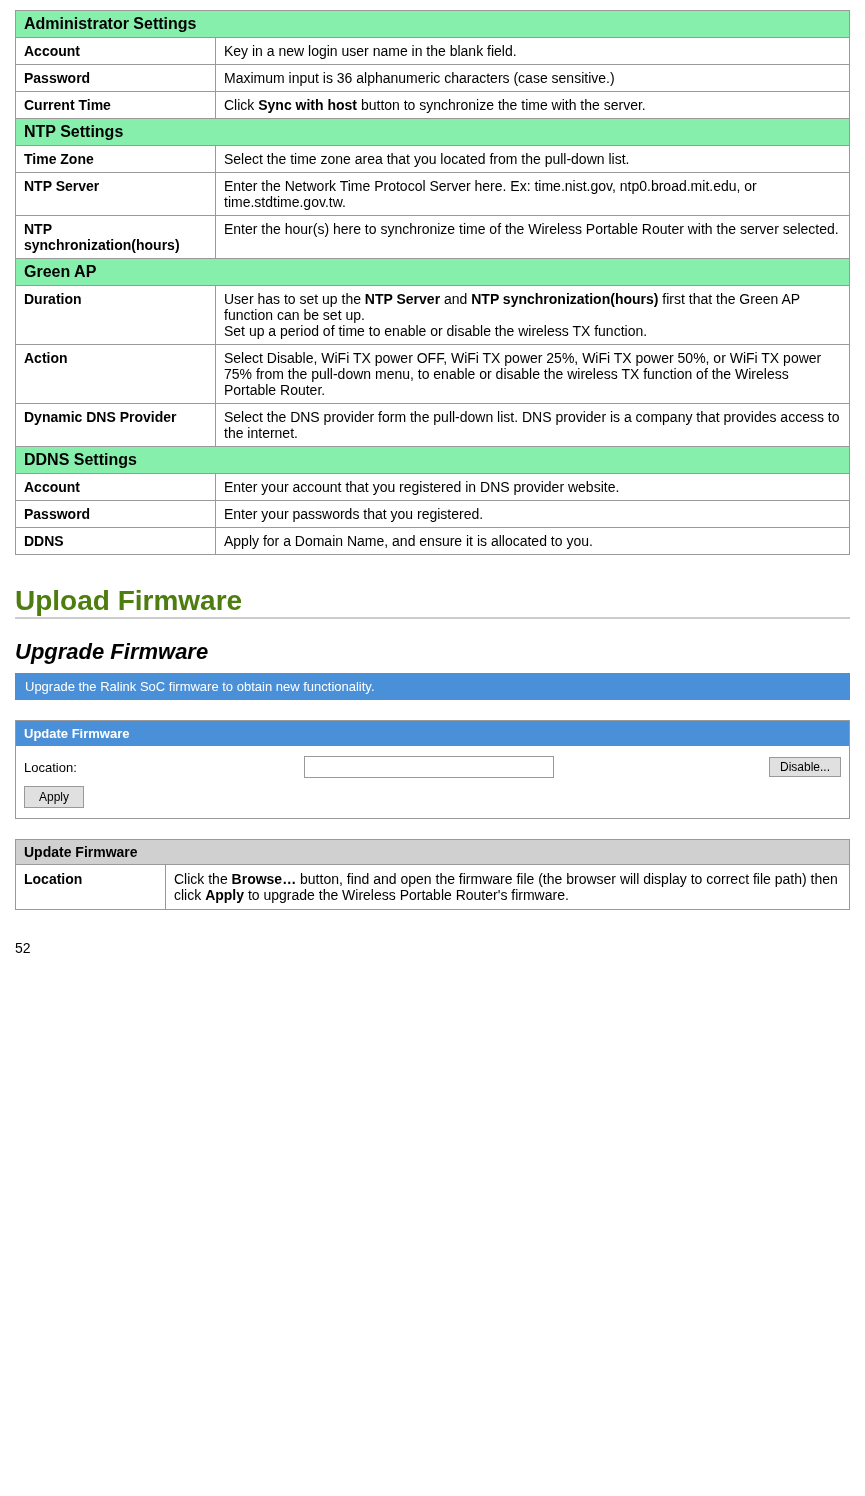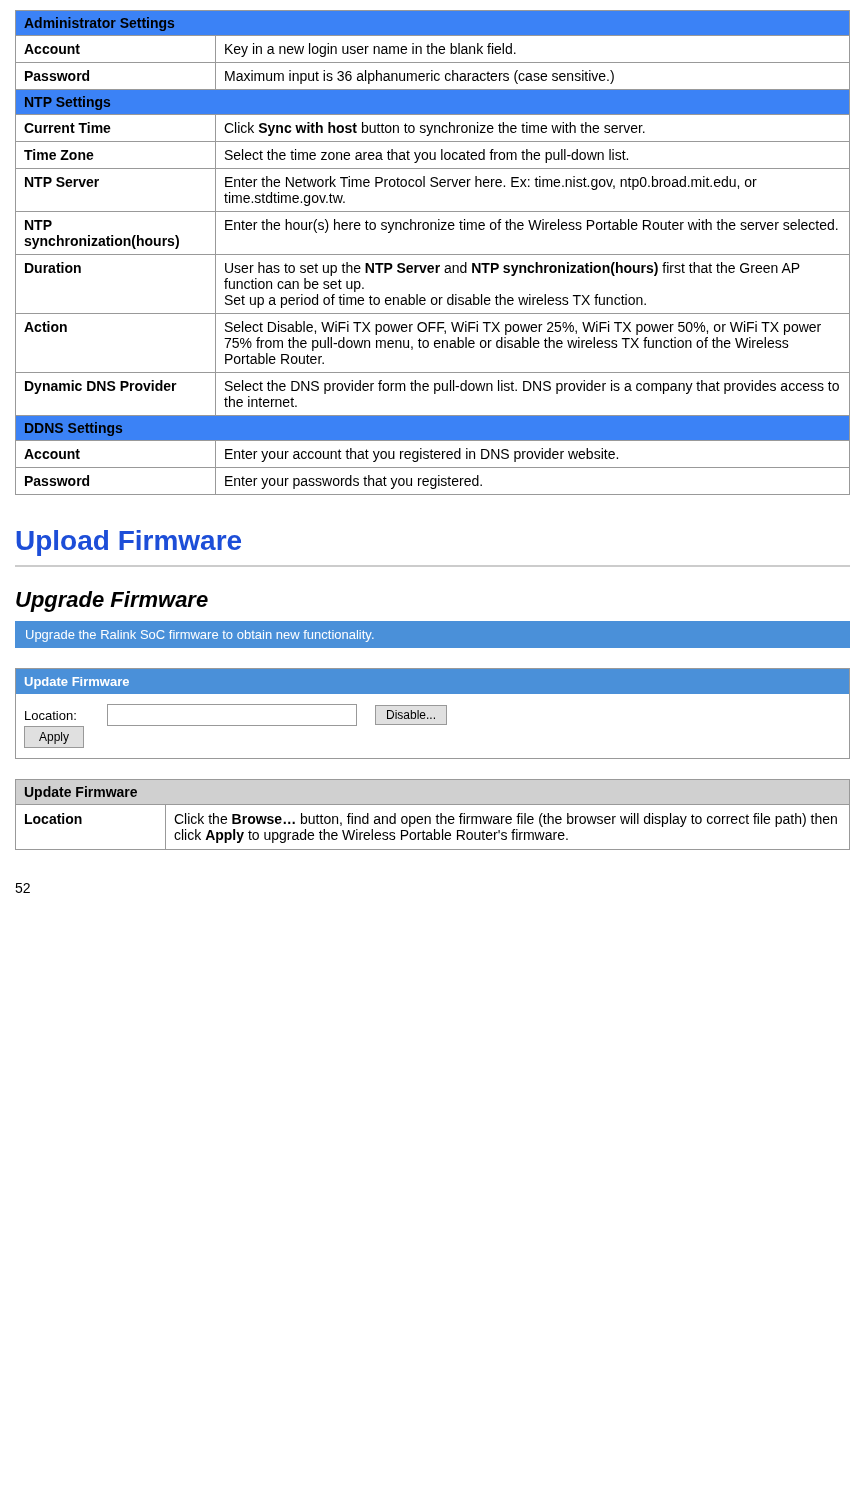--- a/index.html
+++ b/index.html
@@ -18,41 +18,41 @@
       width: 100%;
       border-collapse: collapse;
       margin-bottom: 30px;
     }
     .settings-table td, .settings-table th {
       border: 1px solid #999;
       padding: 5px 8px;
       vertical-align: top;
     }
     .settings-table .section-header {
-      background: #3b82f6;
-      font-weight: bold;
-      font-size: 14px;
+      background: #86efac;
+      font-weight: bold;
+      font-size: 16px;
       padding: 4px 8px;
     }
     .settings-table .col-label {
       width: 200px;
       font-weight: bold;
       vertical-align: top;
     }
     .settings-table .col-desc {
       vertical-align: top;
     }
 
     
     .upload-heading {
       font-size: 28px;
       font-weight: bold;
-      color: #1d4ed8;
+      color: #4d7c0f;
       border-bottom: 2px solid #ccc;
-      padding-bottom: 8px;
+      padding-bottom: 0;
       margin-bottom: 20px;
     }
 
     
     .upgrade-title {
       font-size: 22px;
       font-weight: bold;
       font-style: italic;
       color: #000000;
       margin-bottom: 8px;
@@ -81,20 +81,22 @@
       font-weight: bold;
     }
     .firmware-box-body {
       padding: 10px 8px;
       background: #fff;
     }
     .firmware-location-row {
       display: flex;
       align-items: center;
       gap: 18px;
+      margin-bottom: 8px;
+      justify-content: space-between;
     }
     .firmware-location-row label {
       font-size: 13px;
       min-width: 65px;
     }
     .firmware-location-row input[type="text"] {
       width: 250px;
       height: 22px;
       border: 1px solid #999;
       font-size: 12px;
@@ -159,43 +161,46 @@
       <td class="col-label">Account</td>
       <td class="col-desc">Key in a new login user name in the blank field.</td>
     </tr>
 
     <tr>
       <td class="col-label">Password</td>
       <td class="col-desc">Maximum input is 36 alphanumeric characters (case sensitive.)</td>
     </tr>
 
     <tr>
-      <td colspan="2" class="section-header">NTP Settings</td>
-    </tr>
-
-    <tr>
       <td class="col-label">Current Time</td>
       <td class="col-desc">Click <strong>Sync with host</strong> button to synchronize the time with the server.</td>
     </tr>
 
     <tr>
+      <td colspan="2" class="section-header">NTP Settings</td>
+    </tr>
+
+    <tr>
       <td class="col-label">Time Zone</td>
       <td class="col-desc">Select the time zone area that you located from the pull-down list.</td>
     </tr>
 
     <tr>
       <td class="col-label">NTP Server</td>
       <td class="col-desc">Enter the Network Time Protocol Server here. Ex: time.nist.gov, ntp0.broad.mit.edu, or time.stdtime.gov.tw.</td>
     </tr>
 
     <tr>
       <td class="col-label">NTP synchronization(hours)</td>
       <td class="col-desc">Enter the hour(s) here to synchronize time of the Wireless Portable Router with the server selected.</td>
     </tr>
 
+    <tr>
+      <td colspan="2" class="section-header">Green AP</td>
+    </tr>
 
     <tr>
       <td class="col-label">Duration</td>
       <td class="col-desc">User has to set up the <strong>NTP Server</strong> and <strong>NTP synchronization(hours)</strong> first that the Green AP function can be set up.<br>Set up a period of time to enable or disable the wireless TX function.</td>
     </tr>
 
     <tr>
       <td class="col-label">Action</td>
       <td class="col-desc">Select Disable, WiFi TX power OFF, WiFi TX power 25%, WiFi TX power 50%, or WiFi TX power 75% from the pull-down menu, to enable or disable the wireless TX function of the Wireless Portable Router.</td>
     </tr>
@@ -212,20 +217,24 @@
     <tr>
       <td class="col-label">Account</td>
       <td class="col-desc">Enter your account that you registered in DNS provider website.</td>
     </tr>
 
     <tr>
       <td class="col-label">Password</td>
       <td class="col-desc">Enter your passwords that you registered.</td>
     </tr>
 
+    <tr>
+      <td class="col-label">DDNS</td>
+      <td class="col-desc">Apply for a Domain Name, and ensure it is allocated to you.</td>
+    </tr>
 
   </tbody>
 </table>
 
 <h1 class="upload-heading">Upload Firmware</h1>
 
 <div class="upgrade-title">Upgrade Firmware</div>
 
 <div class="blue-desc-bar">Upgrade the Ralink SoC firmware to obtain new functionality.</div>
 

